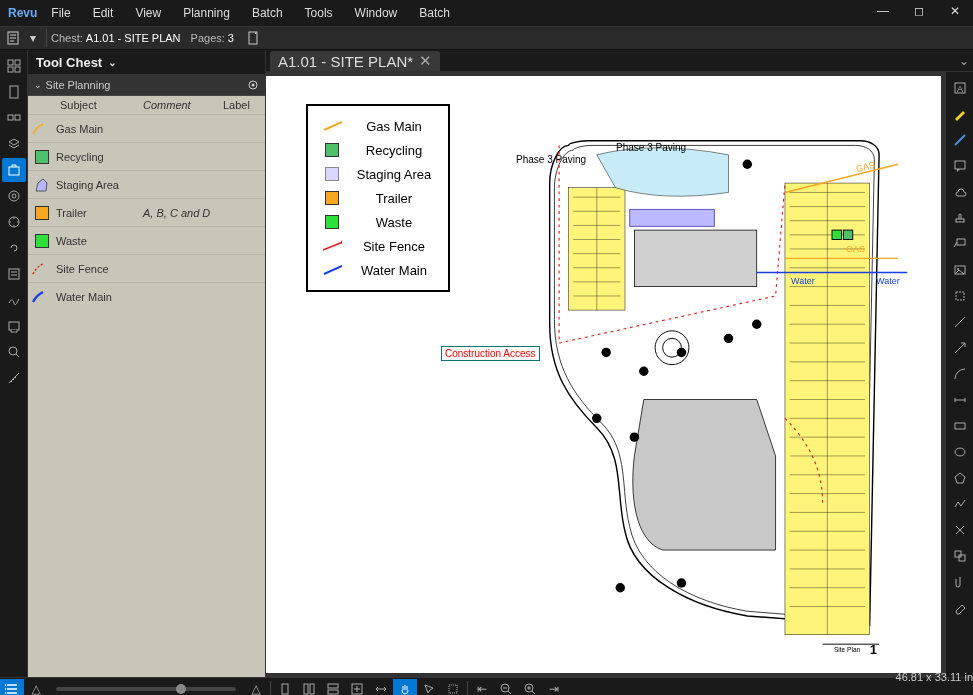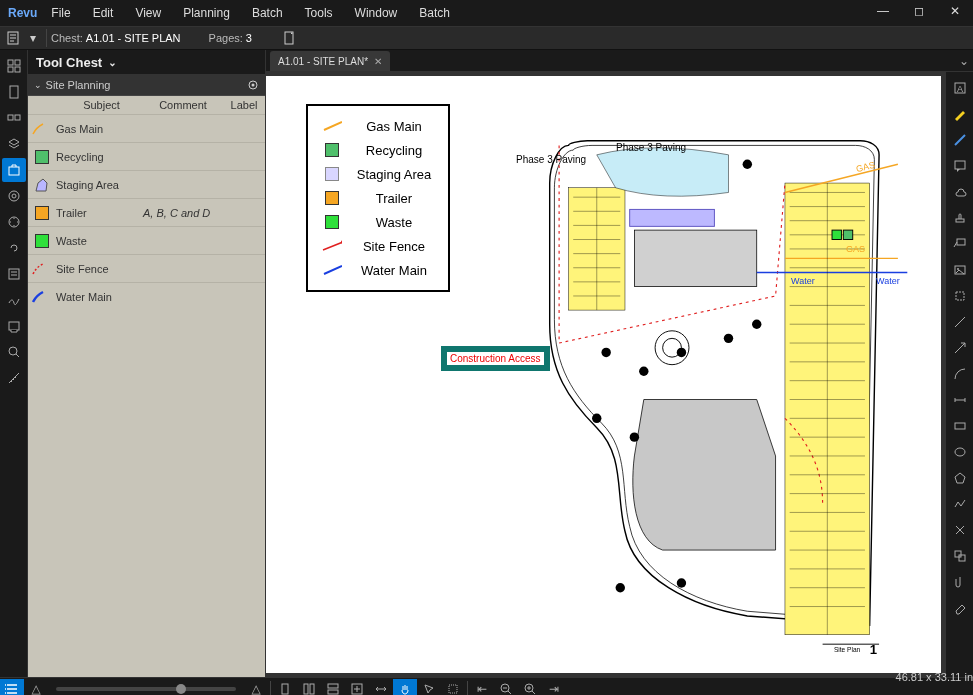--- a/index.html
+++ b/index.html
@@ -10,67 +10,67 @@
   .menubar .app-name { color: #6aa9f9; font-weight: 600; margin-right: 14px; font-size: 12px; }
   .menubar .menu-item { color: #ddd; margin-right: 22px; font-size: 12px; cursor: pointer; }
   .win-controls { position: absolute; right: 0; top: 0; display: flex; }
   .win-controls span { width: 36px; height: 22px; display: flex; align-items: center; justify-content: center; color: #ddd; cursor: pointer; font-size: 12px; }
 
   
   .docbar { height: 24px; background: #2a2a2a; display: flex; align-items: center; padding-left: 4px; border-top: 1px solid #333; border-bottom: 1px solid #111; }
   .docbar .icon-btn { width: 20px; height: 20px; margin-right: 4px; display: flex; align-items: center; justify-content: center; cursor: pointer; color: #ccc; }
   .docbar .divider { width: 1px; height: 18px; background: #444; margin: 0 4px; }
   .docbar .label { color: #bbb; font-size: 11px; margin-right: 3px; }
-  .docbar .value { color: #fff; font-size: 11px; margin-right: 28px; text-align: center; }
+  .docbar .value { color: #fff; font-size: 11px; margin-right: 10px; text-align: center; }
 
   
   .main { display: flex; height: calc(100% - 22px - 24px - 22px); }
 
   
   .left-rail { width: 28px; background: #1a1a1a; display: flex; flex-direction: column; align-items: center; padding-top: 4px; gap: 2px; border-right: 1px solid #333; }
   .left-rail .rail-btn { width: 24px; height: 24px; display: flex; align-items: center; justify-content: center; color: #aaa; cursor: pointer; border-radius: 2px; }
   .left-rail .rail-btn.active { background: #0078d4; color: #fff; }
 
   
   .panel { width: 238px; background: #2a2a2a; display: flex; flex-direction: column; border-right: 1px solid #333; }
   .panel-title { height: 24px; background: #1a1a1a; display: flex; align-items: center; padding: 5px 8px; font-weight: 600; color: #eee; font-size: 13px; }
   .panel-title .chev { margin-left: 6px; font-size: 10px; }
   .panel-sub { height: 22px; background: #333; display: flex; align-items: center; justify-content: space-between; padding: 0 6px; color: #ccc; font-size: 11px; border-bottom: 1px solid #444; }
   .panel-sub .left { display:flex; align-items:center; gap:4px; }
-  .tool-header { display: flex; background: #c8c5b9; color: #333; font-size: 11px; height: 18px; align-items: center; text-align: center; }
+  .tool-header { display: flex; background: #c8c5b9; color: #333; font-size: 11px; height: 18px; align-items: center; }
   .tool-header .col-subject { width: 115px; padding-left: 32px; }
-  .tool-header .col-comment { width: 80px; }
+  .tool-header .col-comment { width: 80px; font-style: italic; }
   .tool-header .col-label { flex: 1; }
   .tool-list { background: #c8c5b9; flex: 1; }
   .tool-row { display: flex; align-items: center; height: 28px; border-top: 1px solid #b5b2a6; font-size: 11px; color: #333; }
   .tool-row .swatch { width: 28px; display: flex; align-items: center; justify-content: center; }
   .tool-row .subject { width: 87px; }
   .tool-row .comment { width: 80px; font-style: italic; }
 
   
   .center { flex: 1; display: flex; flex-direction: column; background: #1a1a1a; }
   .tabbar { height: 22px; background: #1a1a1a; display: flex; align-items: flex-end; border-bottom: 1px solid #333; padding-left: 4px; position: relative; }
-  .tab { height: 20px; background: #383838; color: #ddd; font-size: 10px; padding: 0 8px; display: flex; align-items: center; border-radius: 3px 3px 0 0; gap: 6px; }
+  .tab { height: 20px; background: #383838; color: #ddd; font-size: 15px; padding: 0 8px; display: flex; align-items: center; border-radius: 3px 3px 0 0; gap: 6px; }
   .tab .close { cursor: pointer; color: #aaa; }
   .tab-dropdown { position: absolute; right: 4px; top: 4px; color: #aaa; cursor: pointer; }
 
   .canvas-wrap { flex: 1; background: #333; position: relative; display: flex; }
   .canvas { flex: 1; background: #fff; margin: 4px 4px 4px 0; position: relative; overflow: hidden; }
 
   
   .legend { position: absolute; top: 28px; left: 40px; border: 2px solid #000; background: #fff; padding: 8px 14px; }
   .legend-row { display: flex; align-items: center; height: 24px; gap: 12px; }
   .legend-row .sym { width: 20px; height: 16px; display: flex; align-items: center; justify-content: center; }
   .legend-row .txt { color: #000; font-size: 13px; min-width: 80px; text-align: center; }
 
   
   .drawing { position: absolute; left: 260px; top: 60px; right: 10px; bottom: 10px; }
 
   .annotation { position: absolute; font-size: 10px; color: #000; white-space: nowrap; }
-  .annot-red { color: #e00; border: 6px solid #0f766e; padding: 1px 3px; background:#fff; }
+  .annot-red { color: #e00; border: 1px solid #0f766e; padding: 1px 3px; background:#fff; }
 
   
   .right-rail { width: 28px; background: #1a1a1a; display: flex; flex-direction: column; align-items: center; padding-top: 4px; gap: 2px; border-left: 1px solid #333; }
   .right-rail .rail-btn { width: 24px; height: 24px; display: flex; align-items: center; justify-content: center; color: #aaa; cursor: pointer; }
 
   
   .statusbar { height: 22px; background: #1a1a1a; border-top: 1px solid #333; display: flex; align-items: center; position: relative; }
   .statusbar .sb-btn { width: 24px; height: 20px; display: flex; align-items: center; justify-content: center; color: #aaa; cursor: pointer; }
   .statusbar .sb-btn.active { background: #0078d4; color: #fff; }
   .statusbar .sep { width: 1px; height: 16px; background: #444; margin: 0 2px; }

